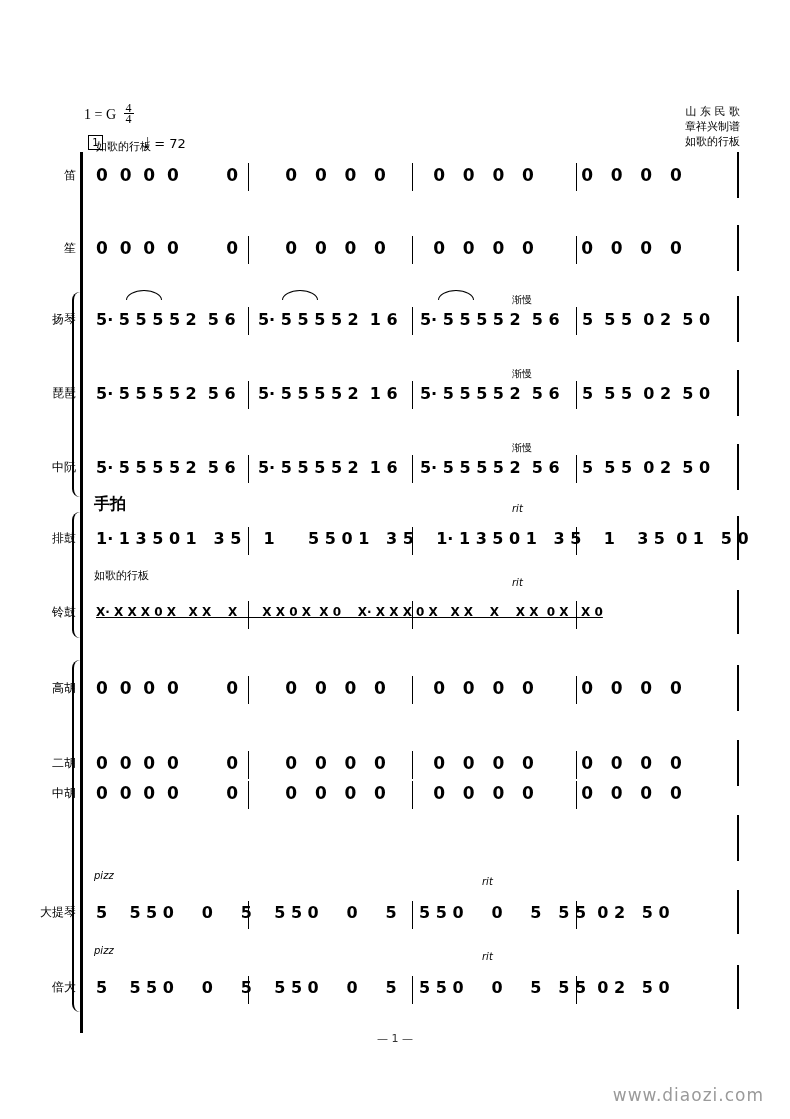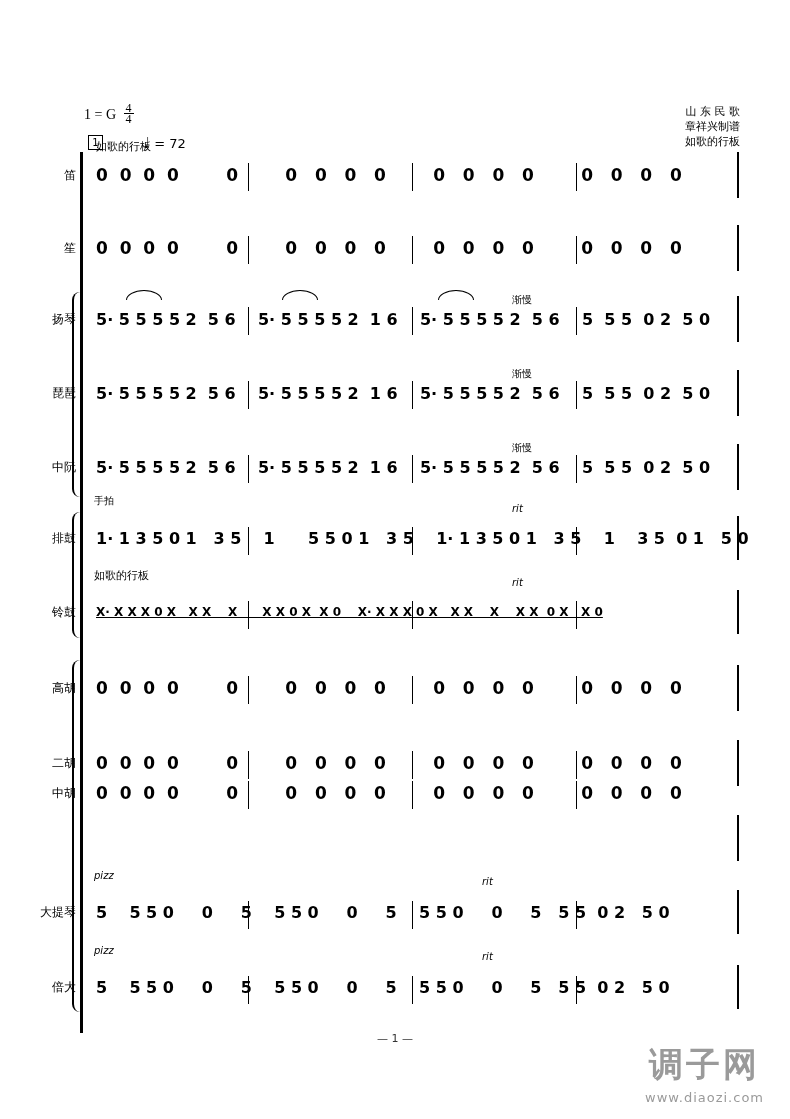--- a/index.html
+++ b/index.html
@@ -75,21 +75,21 @@
   }
   .pagenum{
     position:absolute;left:0;right:0;top:1032px;text-align:center;
     font-size:11px;font-family:"DejaVu Sans", sans-serif;color:#333;
   }
   
   .wm{
     position:absolute;right:26px;bottom:14px;text-align:center;color:#9a9a9a;
   }
   .wm .wm1{font-family:"DejaVu Sans", sans-serif;font-size:34px;font-weight:700;letter-spacing:3px;}
-  .wm .wm2{font-family:"DejaVu Sans", sans-serif;font-size:13px;letter-spacing:1px;margin-top:2px;}
+  .wm .wm2{font-family:"DejaVu Sans", sans-serif;font-size:17px;letter-spacing:1px;margin-top:2px;}
 </style>
 </head>
 <body>
 
 <div class="page">
 
 
   <div class="credits">
     <div>山 东 民 歌</div>
     <div>章祥兴制谱</div>
@@ -171,21 +171,21 @@
     <div class="label">中阮</div>
     <div class="notes" style="font-size:16px;">5· 5 5 5 5 2  5 6    5· 5 5 5 5 2  1 6    5· 5 5 5 5 2  5 6    5  5 5  0 2  5 0</div>
     <div class="note-annot" style="left:430px;top:-3px;">渐慢</div>
     <div class="barline" style="left:166px;top:11px;"></div>
     <div class="barline" style="left:330px;top:11px;"></div>
     <div class="barline" style="left:494px;top:11px;"></div>
   </div>
 
   <div class="staff" style="top:516px;height:44px;">
     <div class="label">排鼓</div>
-    <div class="note-annot" style="left:12px;top:-22px;font-size:10px;">手拍</div>
+    <div class="note-annot" style="left:12px;top:-22px;font-size:16px;font-weight:bold;">手拍</div>
     <div class="notes" style="font-size:16px;">1· 1 3 5 0 1   3 5    1      5 5 0 1   3 5    1· 1 3 5 0 1   3 5    1    3 5  0 1   5 0</div>
     <div class="note-annot" style="left:430px;top:-13px;font-style:italic;">rit</div>
     <div class="barline" style="left:166px;top:11px;"></div>
     <div class="barline" style="left:330px;top:11px;"></div>
     <div class="barline" style="left:494px;top:11px;"></div>
   </div>
 
   <div class="staff" style="top:590px;height:44px;">
     <div class="label">铃鼓</div>
     <div class="note-annot" style="left:12px;top:-22px;font-size:11px;">如歌的行板</div>
@@ -236,17 +236,16 @@
     <div class="notes" style="font-size:16px;">5    5 5 0     0     5    5 5 0     0     5    5 5 0     0     5   5 5  0 2   5 0</div>
     <div class="note-annot" style="left:400px;top:-14px;font-style:italic;">rit</div>
     <div class="barline" style="left:166px;top:11px;"></div>
     <div class="barline" style="left:330px;top:11px;"></div>
     <div class="barline" style="left:494px;top:11px;"></div>
   </div>
 
   <div class="pagenum">— 1 —</div>
 
   <div class="wm">
-    <div class="wm1">调子网</div>
     <div class="wm2">www.diaozi.com</div>
   </div>
 
 </div>
 
 </body></html>

